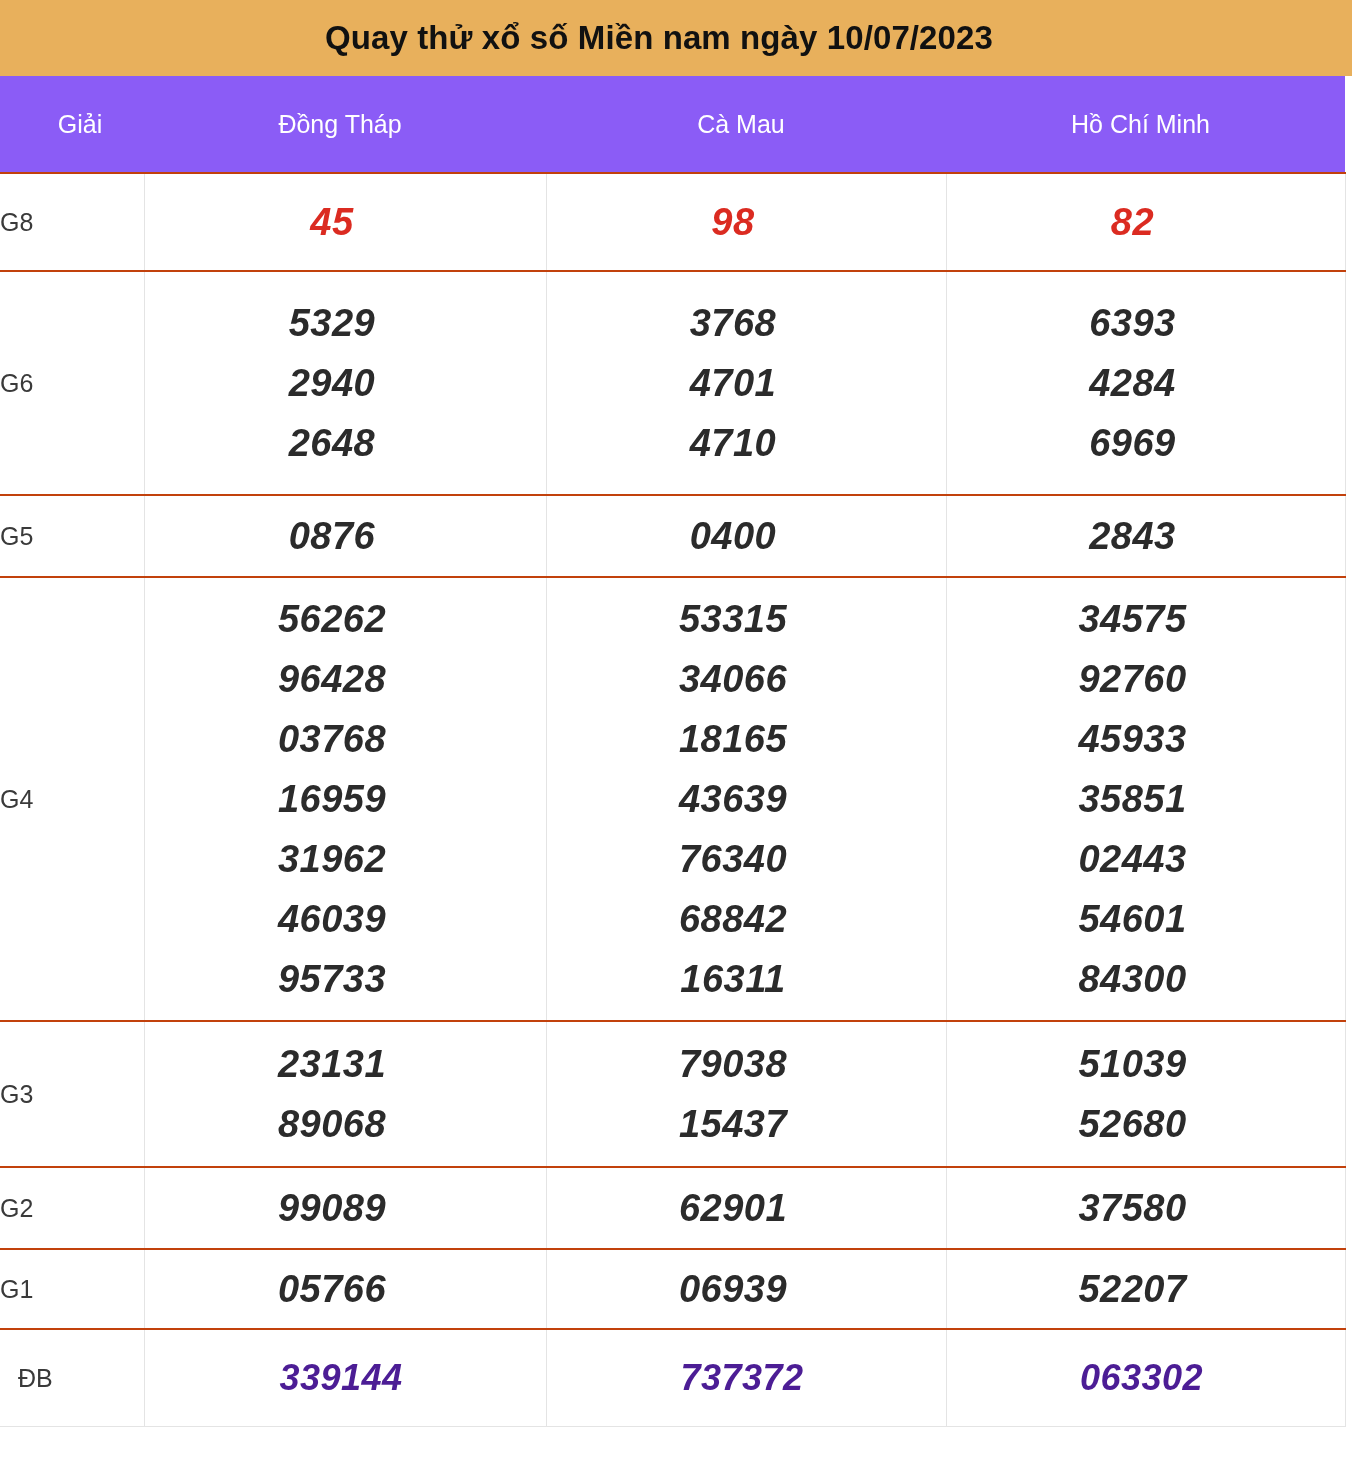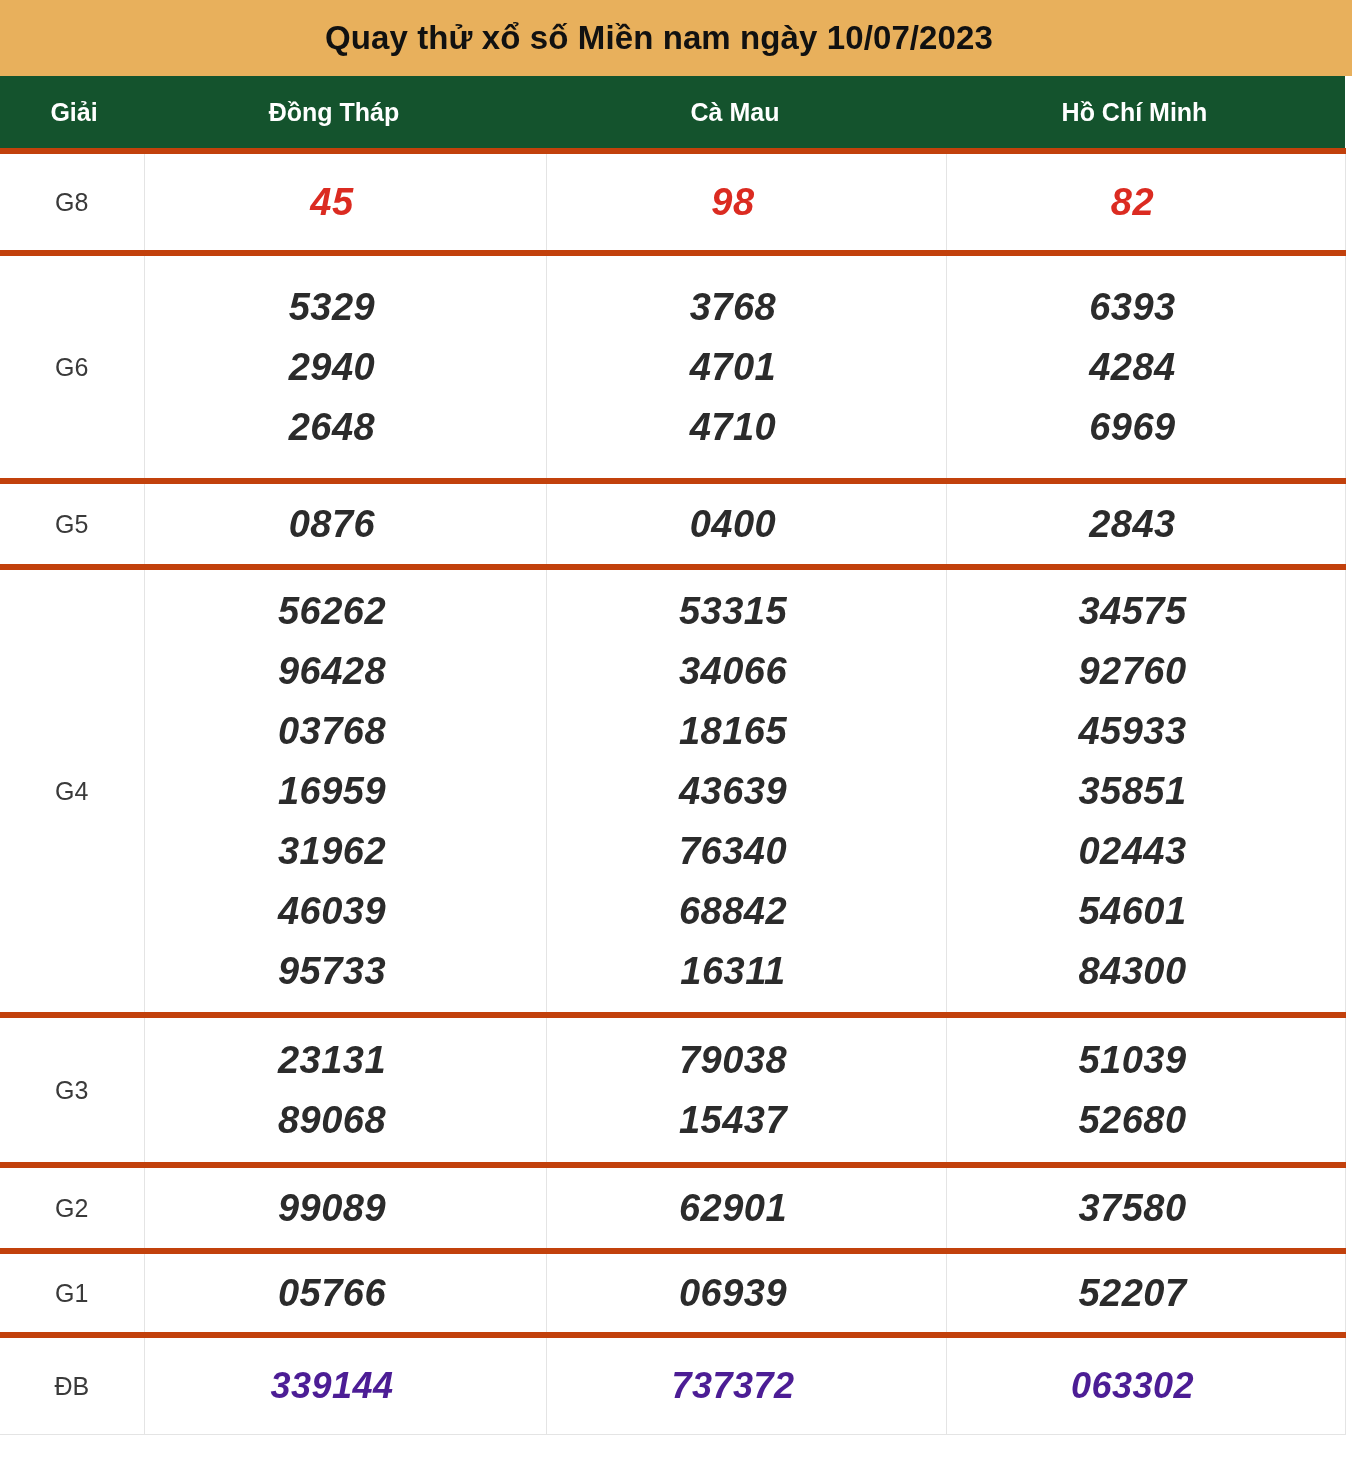--- a/index.html
+++ b/index.html
@@ -47,39 +47,38 @@
     table-layout: fixed;
     width: 1345px;
     margin: 0;
   }
   col.c-label { width: 144px; }
   col.c-prov  { width: 402px; }
   col.c-prov2 { width: 400px; }
   col.c-prov3 { width: 399px; }
 
   thead th {
-    background: #14532d;
+    background: #8b5cf6;
     color: #ffffff;
     font-size: 25px;
-    font-weight: bold;
+    font-weight: normal;
     height: 64px;
-    padding: 4px;
+    padding: 16px;
     text-align: center;
     vertical-align: middle;
     border: none;
   }
   thead th.label-col { padding-right: 0; }
   thead th.prov-col  { padding-right: 26px; }
 
   tbody td {
-    border-top: 6px solid #c2410c;
+    border-top: 2px solid #c2410c;
     border-bottom: 1px solid #e4e4e4;
     border-right: 1px solid #e4e4e4;
     padding: 0;
-    text-align: center;
     vertical-align: middle;
     background: #ffffff;
   }
   tbody td.label-cell {
     border-left: none;
     border-right: 1px solid #e4e4e4;
     font-size: 25px;
     font-weight: normal;
     color: #3a3a3a;
   }
@@ -113,21 +112,21 @@
 
   
   .r-g8 td { height: 96px; }
   .r-g7 td { height: 82px; }
   .r-g6 td { height: 222px; }
   .r-g5 td { height: 80px; }
   .r-g4 td { height: 442px; }
   .r-g3 td { height: 144px; }
   .r-g2 td { height: 80px; }
   .r-g1 td { height: 78px; }
-  .r-db td { height: 96px; }
+  .r-db td { height: 96px; padding-left: 18px; }
 </style>
 </head>
 <body>
 
 <div class="page">
 
   <div class="title-bar">
     <div class="title-text">Quay thử xổ số Miền nam ngày 10/07/2023</div>
   </div>
 

